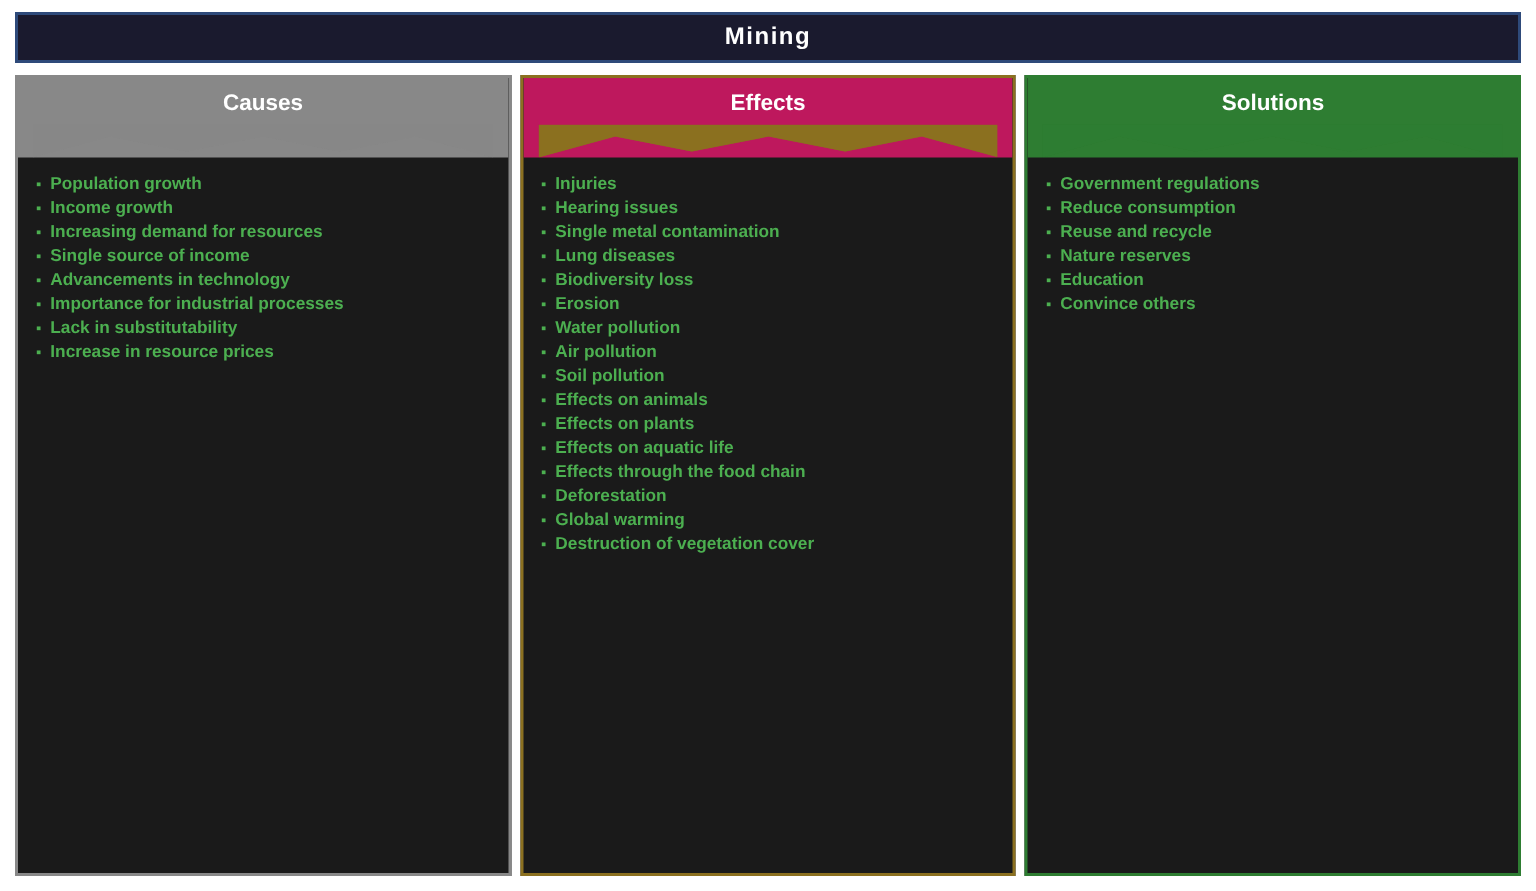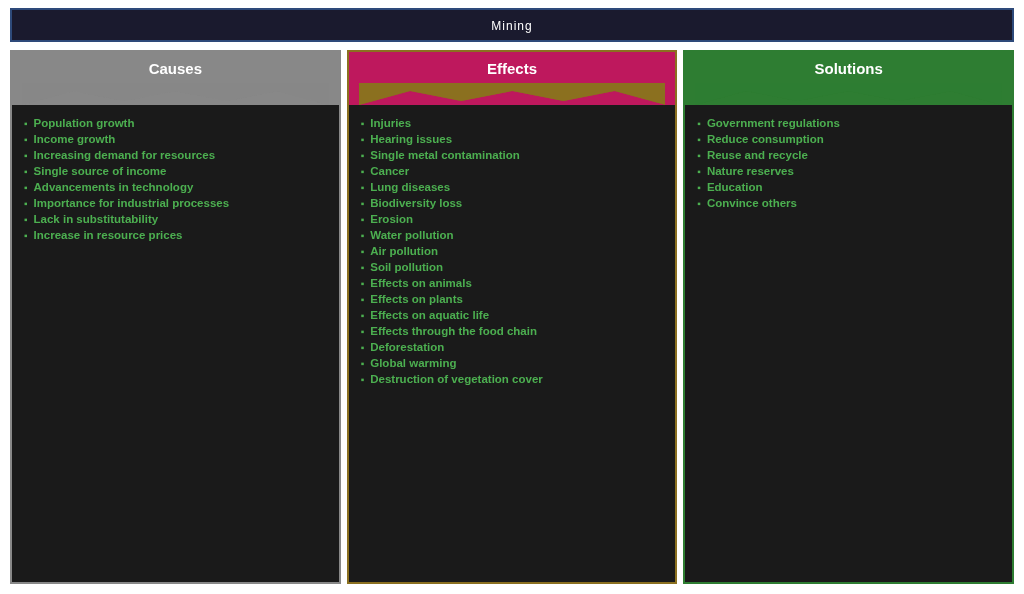--- a/index.html
+++ b/index.html
@@ -18,22 +18,22 @@
     }
     .main-title-bar {
       background: #1a1a2e;
       border: 2px solid #2e4a7a;
       text-align: center;
       padding: 6px 0;
       margin-bottom: 8px;
     }
     .main-title-bar span {
       color: #fff;
-      font-size: 12px;
-      font-weight: normal;
+      font-size: 16px;
+      font-weight: bold;
       letter-spacing: 1px;
     }
     .columns-container {
       display: flex;
       gap: 6px;
       height: calc(594px - 60px);
     }
     .column {
       flex: 1;
       display: flex;
@@ -165,23 +165,20 @@
             <li>
               <span>Injuries</span>
             </li>
             <li>
               <span>Hearing issues</span>
             </li>
             <li>
               <span>Single metal contamination</span>
             </li>
             <li>
-              <span>Cancer</span>
-            </li>
-            <li>
               <span>Lung diseases</span>
             </li>
             <li>
               <span>Biodiversity loss</span>
             </li>
             <li>
               <span>Erosion</span>
             </li>
             <li>
               <span>Water pollution</span>

